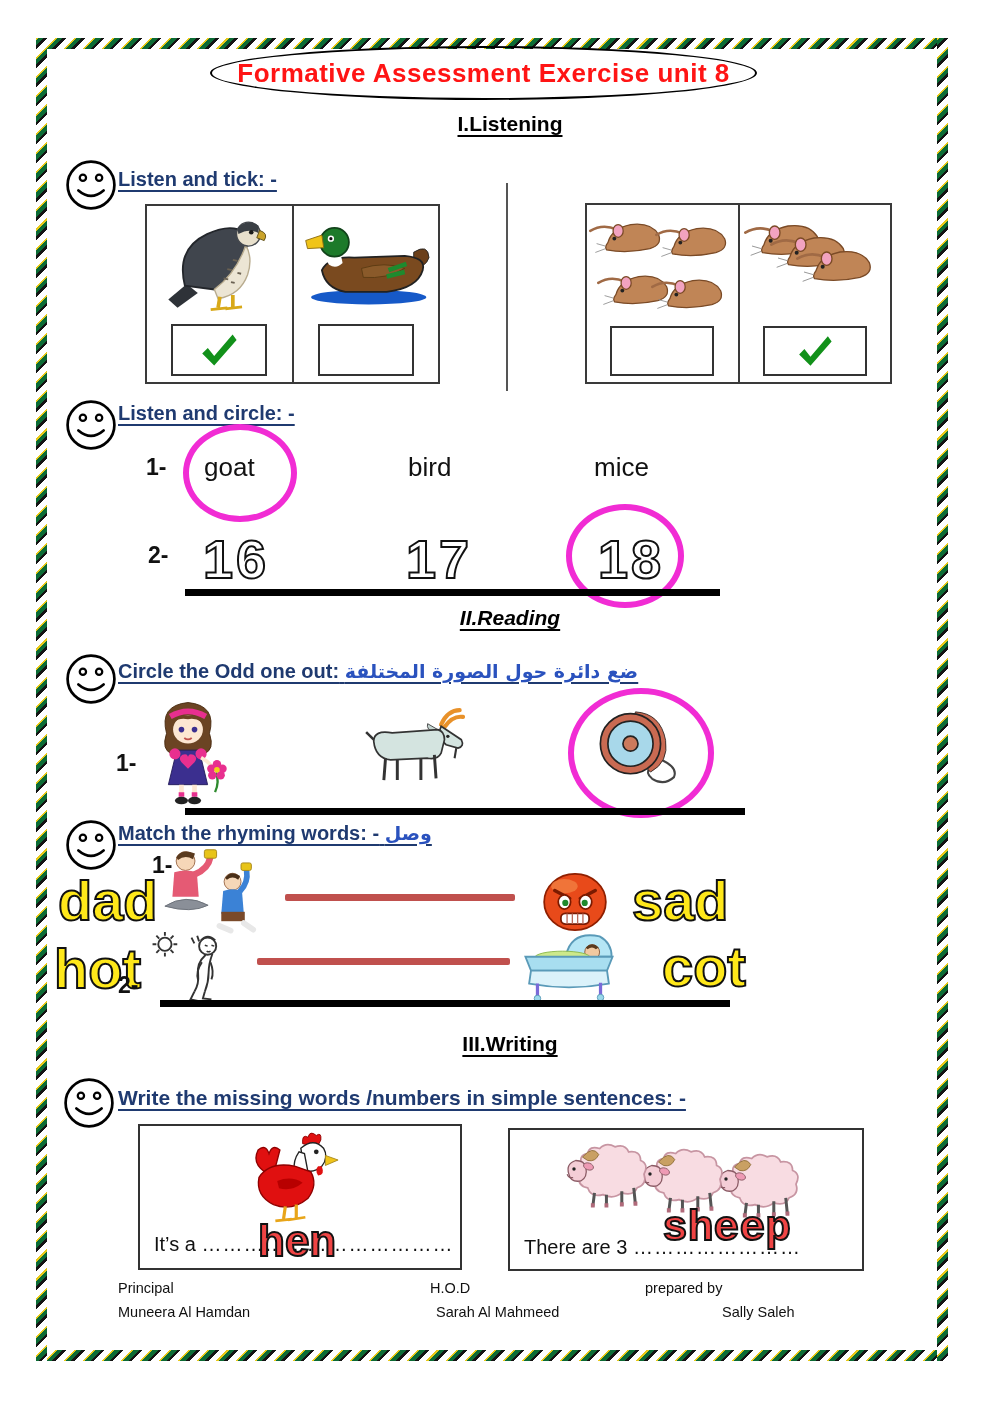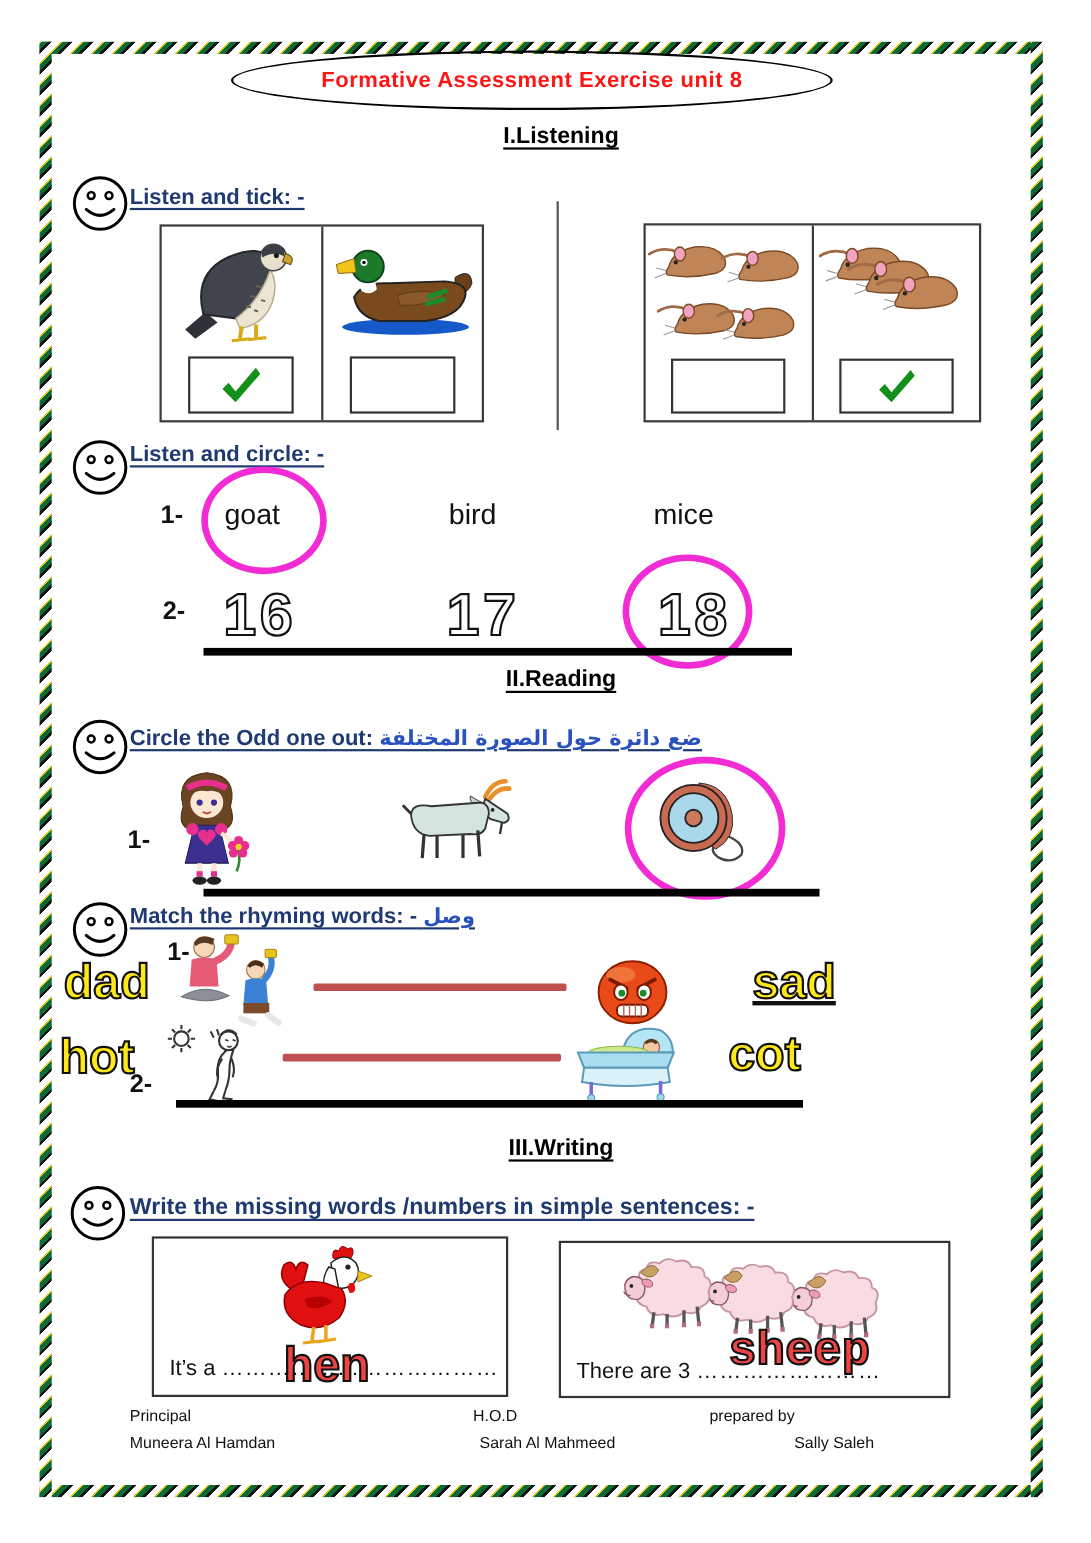--- a/index.html
+++ b/index.html
@@ -2,21 +2,21 @@
 <html><head>
 <meta charset="utf-8">
 <style>
   html,body{margin:0;padding:0;background:#fff;}
   #page{position:relative;width:992px;height:1403px;background:#fff;overflow:hidden;
         font-family:"Liberation Sans",sans-serif;color:#111;}
   .braid{position:absolute;
     background:repeating-linear-gradient(135deg,#e8c919 0 1.5px,#0c6b35 1.5px 5.5px,#141414 5.5px 8px,#ffffff 8px 13.5px);}
   .ellipse{position:absolute;border:2px solid #000;border-radius:50%;
     display:flex;align-items:center;justify-content:center;}
-  .title-text{color:#ff1414;font-weight:bold;font-size:20px;letter-spacing:0.5px;}
+  .title-text{color:#ff1414;font-weight:bold;font-size:26px;letter-spacing:0.5px;}
   .h-center{position:absolute;left:60px;width:900px;text-align:center;}
   .hspan{color:#000000;font-weight:bold;font-size:21px;text-decoration:underline;
     text-decoration-thickness:2px;text-underline-offset:4px;}
   .slabel{position:absolute;color:#1f3a70;font-weight:bold;font-size:20px;
     text-decoration:underline;text-decoration-thickness:2px;text-underline-offset:4px;white-space:nowrap;}
   .ar{font-family:"DejaVu Sans",sans-serif;font-size:19px;}
   .smiley{position:absolute;width:54px;height:54px;}
   .frame{position:absolute;border:2px solid #3a3a3a;background:#fff;display:flex;}
   .cell{flex:1;display:flex;flex-direction:column;align-items:center;justify-content:space-between;
     padding:6px 2px;min-width:0;}
@@ -24,21 +24,21 @@
   .tickbox{border:2px solid #333;background:#fff;display:flex;align-items:center;justify-content:center;}
   .check{width:40px;height:36px;}
   .vline{position:absolute;width:2px;background:#555;}
   .rule{position:absolute;height:7px;background:#000;}
   .matchline{position:absolute;height:7px;background:#c0504d;border-radius:2px;}
   .oval{position:absolute;border:6px solid #f12cd4;border-radius:50%;}
   .lnum{position:absolute;font-size:23px;font-weight:bold;color:#111;}
   .opt{position:absolute;font-size:26px;color:#111;}
   .onum{position:absolute;font-size:54px;font-weight:bold;color:#fff;
     -webkit-text-stroke:2px #111;letter-spacing:3px;}
-  .yword{position:absolute;font-size:44px;font-weight:bold;color:#ffe81a;
+  .yword{position:absolute;font-size:56px;font-weight:bold;color:#ffe81a;
     -webkit-text-stroke:2px #111;}
   .abs-img{position:absolute;}
   .mice-area{position:relative;width:100%;}
   .mouse{position:absolute;width:76px;height:42px;}
   .mouse3{position:absolute;width:80px;height:46px;}
   .wbox{position:absolute;border:2px solid #333;background:#fff;}
   .sentence{position:absolute;font-size:20px;color:#111;white-space:nowrap;}
   .dots{letter-spacing:1px;}
   .yans{position:absolute;font-weight:bold;color:#ef4444;-webkit-text-stroke:2px #111;}
   .foot{position:absolute;font-size:14.5px;color:#111;}
@@ -299,21 +299,21 @@
   <div class="oval" style="left:183px;top:424px;width:102px;height:86px;"></div>
 
   <div class="lnum" style="left:148px;top:542px;">2-</div>
   <div class="onum" style="left:203px;top:528px;">16</div>
   <div class="onum" style="left:406px;top:528px;">17</div>
   <div class="onum" style="left:598px;top:528px;">18</div>
   <div class="oval" style="left:566px;top:504px;width:106px;height:92px;"></div>
 
   <div class="rule" style="left:185px;top:589px;width:535px;"></div>
 
-  <div class="h-center" style="top:606px;">
+  <div class="h-center" style="top:606px;font-style:italic;">
     <span class="hspan">II.Reading</span>
   </div>
 
   <svg class="smiley" style="left:64px;top:652px;">
       <use href="#sym-smiley"></use>
     </svg>
   <div class="slabel" style="left:118px;top:660px;">
     <span>Circle the Odd one out:</span>
     <span class="ar" dir="rtl" style="color:#2a52be;">ضع دائرة حول الصورة المختلفة</span>
   </div>
@@ -342,21 +342,21 @@
 
   <div class="yword" style="left:58px;top:868px;">dad</div>
   <div class="lnum" style="left:152px;top:852px;">1-</div>
   <svg class="abs-img" style="left:152px;top:846px;width:116px;height:94px;">
       <use href="#sym-dadkid"></use>
     </svg>
   <div class="matchline" style="left:285px;top:894px;width:230px;"></div>
   <svg class="abs-img" style="left:538px;top:870px;width:74px;height:64px;">
       <use href="#sym-angry"></use>
     </svg>
-  <div class="yword" style="left:684px;top:868px;text-decoration:underline;">sad</div>
+  <div class="yword" style="left:632px;top:868px;">sad</div>
 
   <div class="yword" style="left:54px;top:936px;">hot</div>
   <div class="lnum" style="left:118px;top:972px;">2-</div>
   <svg class="abs-img" style="left:146px;top:930px;width:110px;height:76px;">
       <use href="#sym-sweatboy"></use>
     </svg>
   <div class="matchline" style="left:257px;top:958px;width:253px;"></div>
   <svg class="abs-img" style="left:518px;top:928px;width:102px;height:76px;">
       <use href="#sym-cot"></use>
     </svg>

